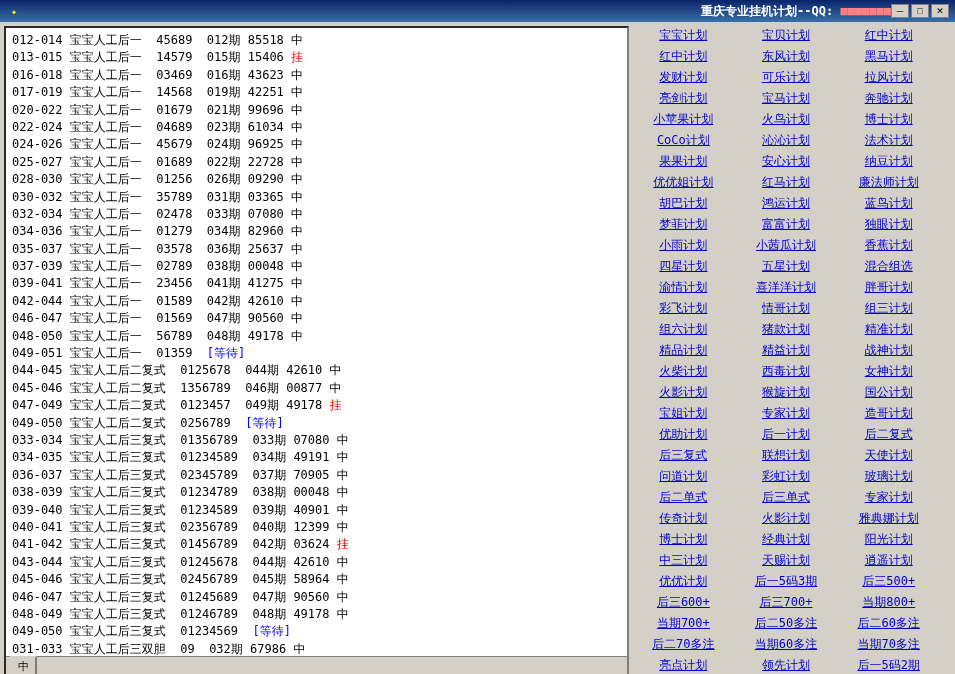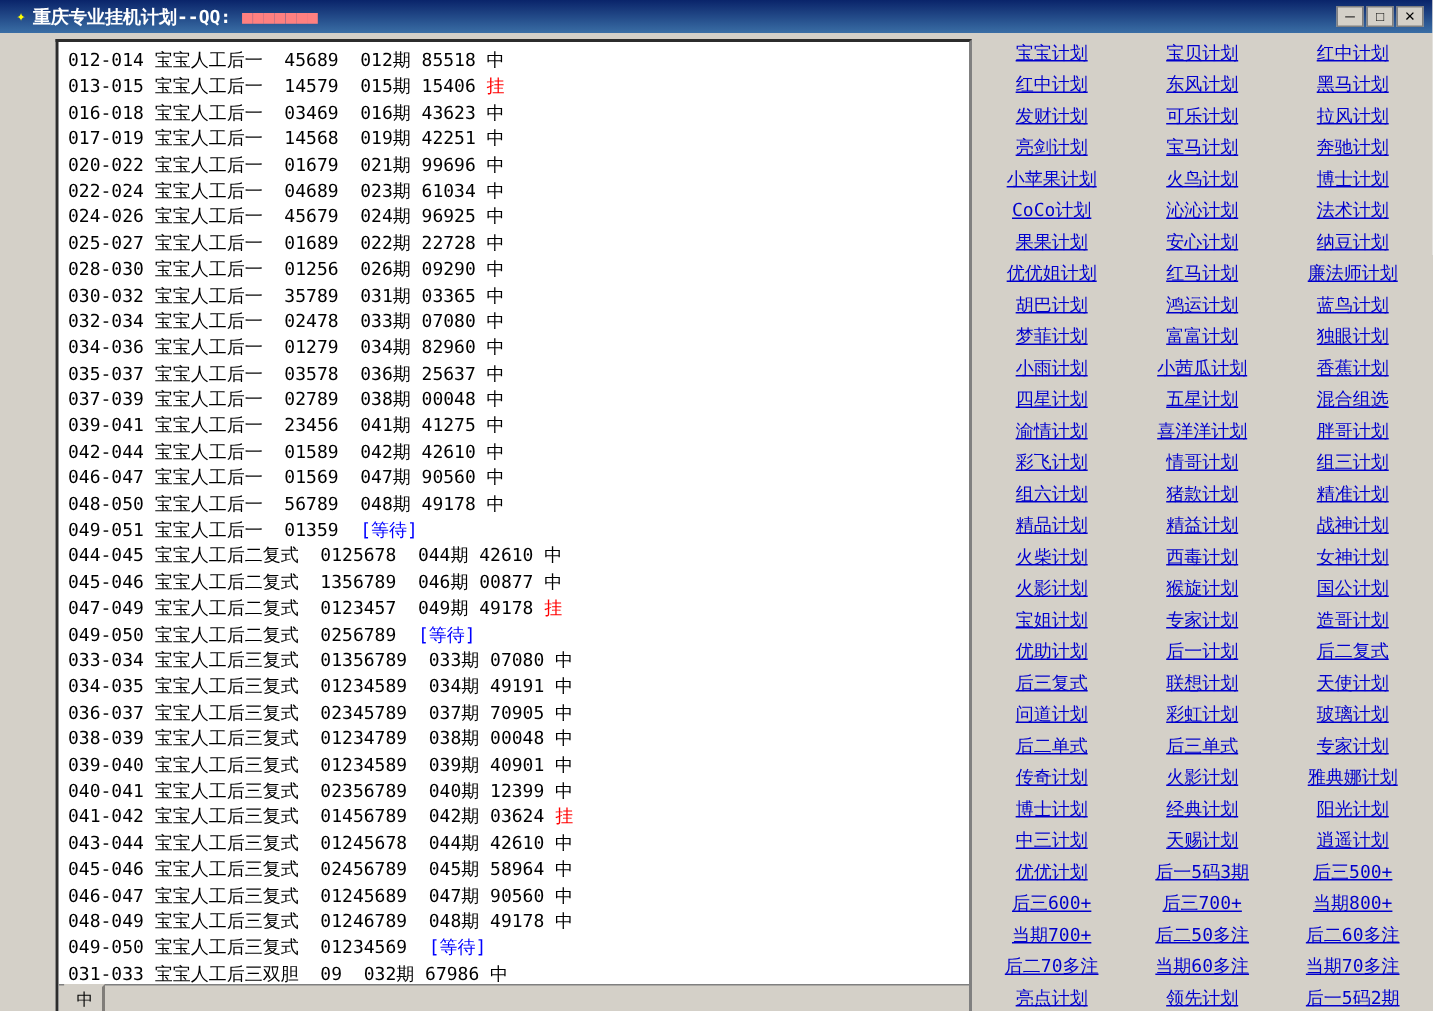--- a/index.html
+++ b/index.html
@@ -18,21 +18,21 @@
       color: white;
       height: 22px;
       display: flex;
       align-items: center;
       justify-content: space-between;
       padding: 0 6px;
       user-select: none;
     }
     .title-bar-text {
       flex: 1;
-      text-align: left;
+      text-align: right;
       font-size: 12px;
       font-weight: bold;
     }
     .title-bar-qq {
       color: #ff8080;
       font-size: 12px;
     }
     .title-bar-controls {
       display: flex;
       gap: 2px;
@@ -60,21 +60,20 @@
       justify-content: center;
       font-size: 10px;
       color: #ffff00;
     }
 
     
     .window-body {
       display: flex;
       height: calc(674px - 22px);
       background: #d4d0c8;
-      padding-left: 33px;
     }
 
     
     .left-panel {
       width: 625px;
       height: 100%;
       background: white;
       border: 2px inset #808080;
       overflow: hidden;
       position: relative;

